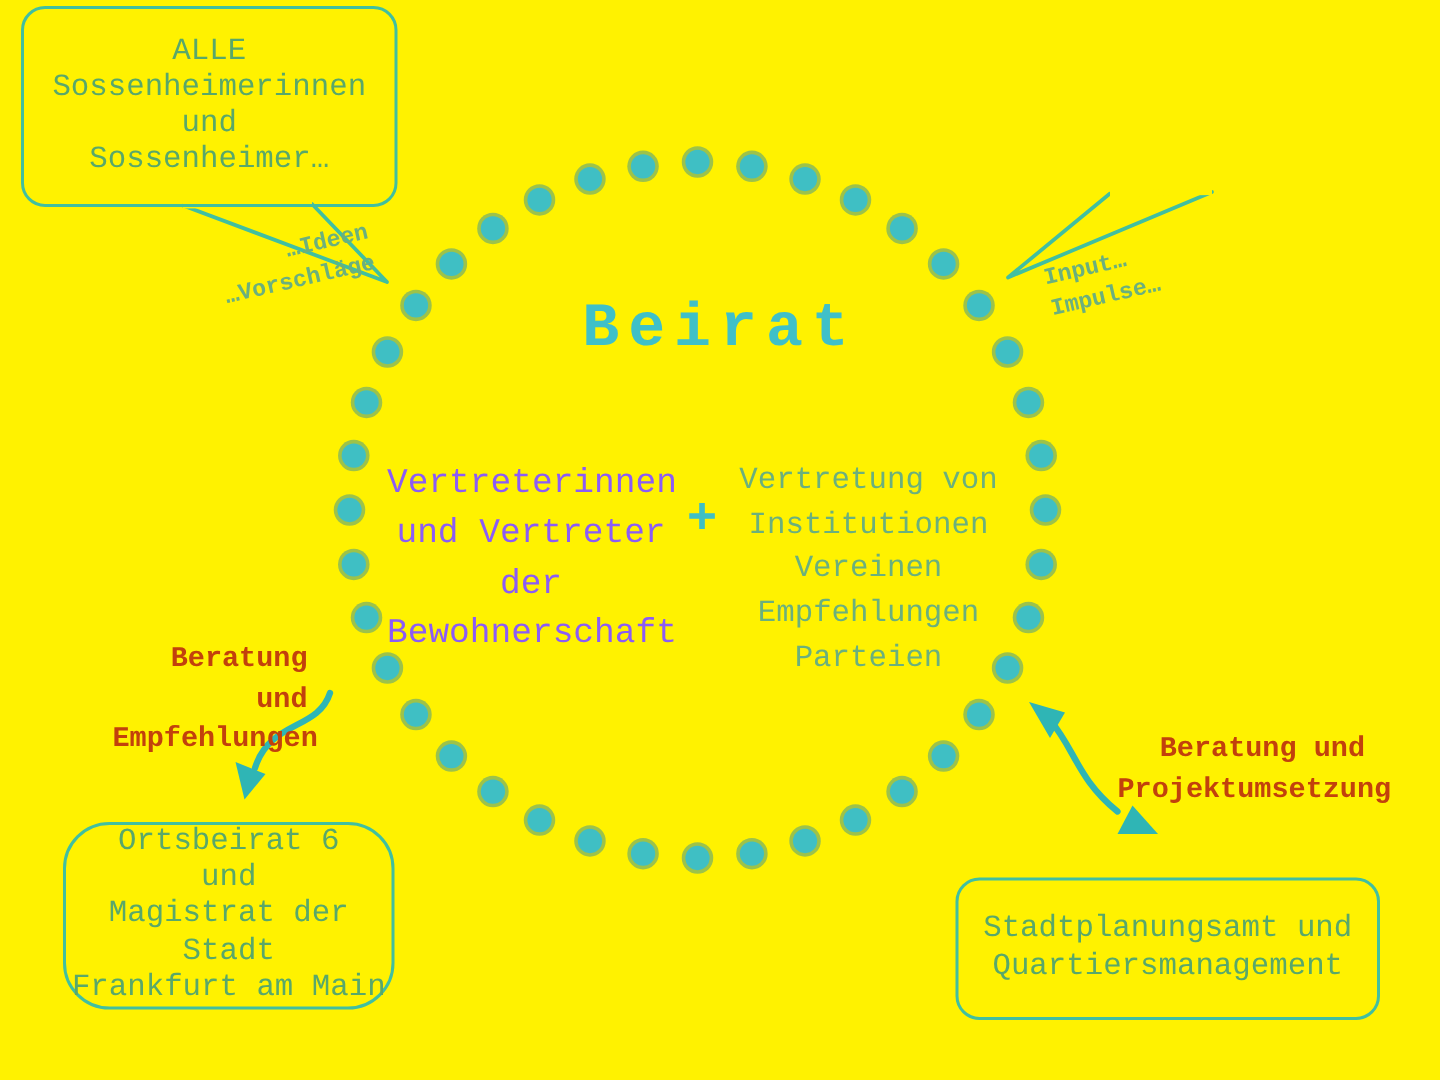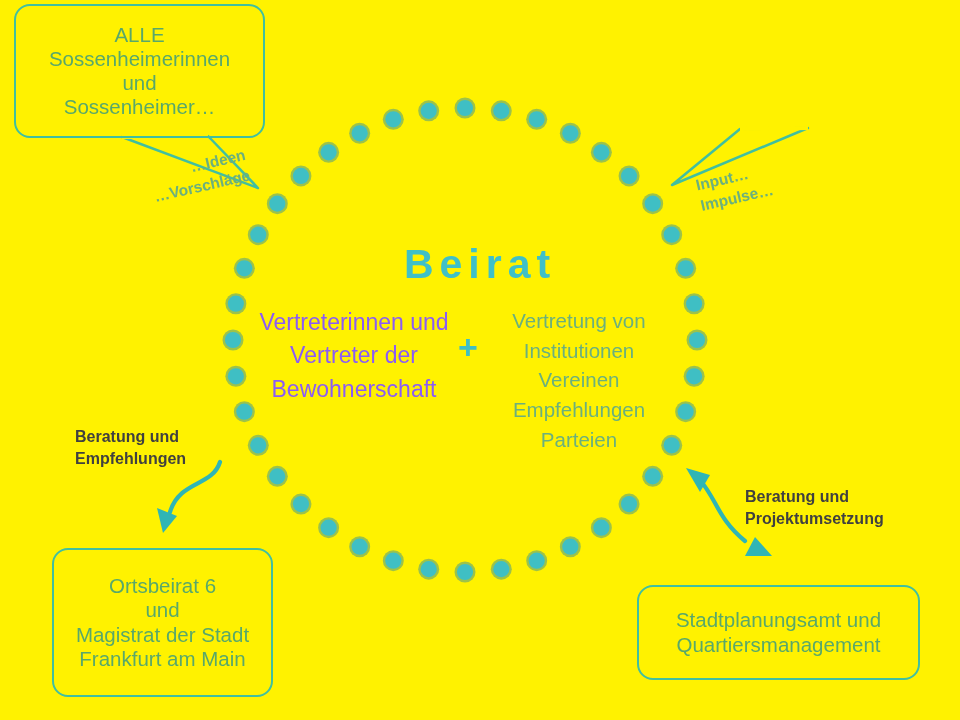--- a/index.html
+++ b/index.html
@@ -11,20 +11,21 @@
     height: 720px;
     background: #FFF200;
     font-family: "Liberation Sans", sans-serif;
     overflow: hidden;
   }
   #stage {
     position: relative;
     width: 960px;
     height: 720px;
     background: #FFF200;
+    font-family: Liberation Mono, monospace;
   }
   svg.layer {
     position: absolute;
     left: 0;
     top: 0;
     width: 960px;
     height: 720px;
     pointer-events: none;
   }
   .node {
@@ -50,39 +51,39 @@
 
   #bubble-alle {
     left: 14px; top: 4px; width: 251px; height: 134px;
     font-size: 20.5px;
   }
   #bubble-workshops {
     left: 707px; top: 19px; width: 246px; height: 110px;
     font-size: 20.5px;
   }
   #box-ortsbeirat {
-    left: 52px; top: 548px; width: 221px; height: 149px;
-    font-size: 20.5px;
+    left: 42px; top: 548px; width: 221px; height: 125px;
+    font-size: 20.5px;
+    border-radius: 31px;
   }
   #box-stadtplanung {
     left: 637px; top: 585px; width: 283px; height: 95px;
     font-size: 20.5px;
   }
 
   
   #beirat-title {
     position: absolute;
     left: 0; top: 200px; width: 960px;
     text-align: center;
     font-size: 41px;
     font-weight: bold;
     color: #3FC0C8;
     letter-spacing: 6px;
     line-height: 1;
-    margin-top: 44px;
   }
 
   
   #col-left {
     position: absolute;
     left: 258px; top: 306px; width: 192px;
     text-align: center;
     font-size: 23px;
     color: #8b5cf6;
     line-height: 1.45;
@@ -132,26 +133,26 @@
     left: 694px; top: 176px;
     transform: rotate(-13deg);
     transform-origin: left top;
     text-align: left;
     width: 120px;
   }
 
   
   .ann-flat {
     position: absolute;
-    font-size: 16px;
+    font-size: 19px;
     font-weight: bold;
-    color: #404040;
+    color: #c2410c;
     line-height: 1.4;
     white-space: pre-line;
-    text-align: left;
+    text-align: right;
   }
   #ann-beratung-empfehlungen {
     left: 75px; top: 426px; width: 130px;
   }
   #ann-beratung-projekt {
     left: 745px; top: 486px; width: 165px;
   }
 </style>
 </head>
 <body>

